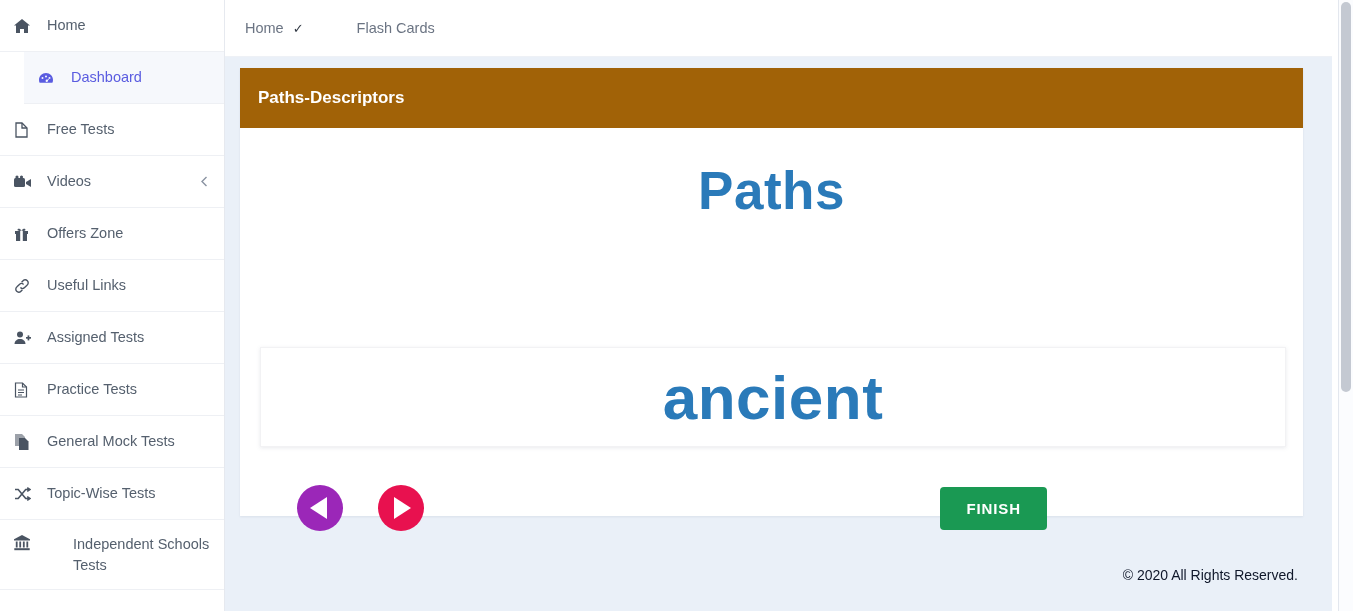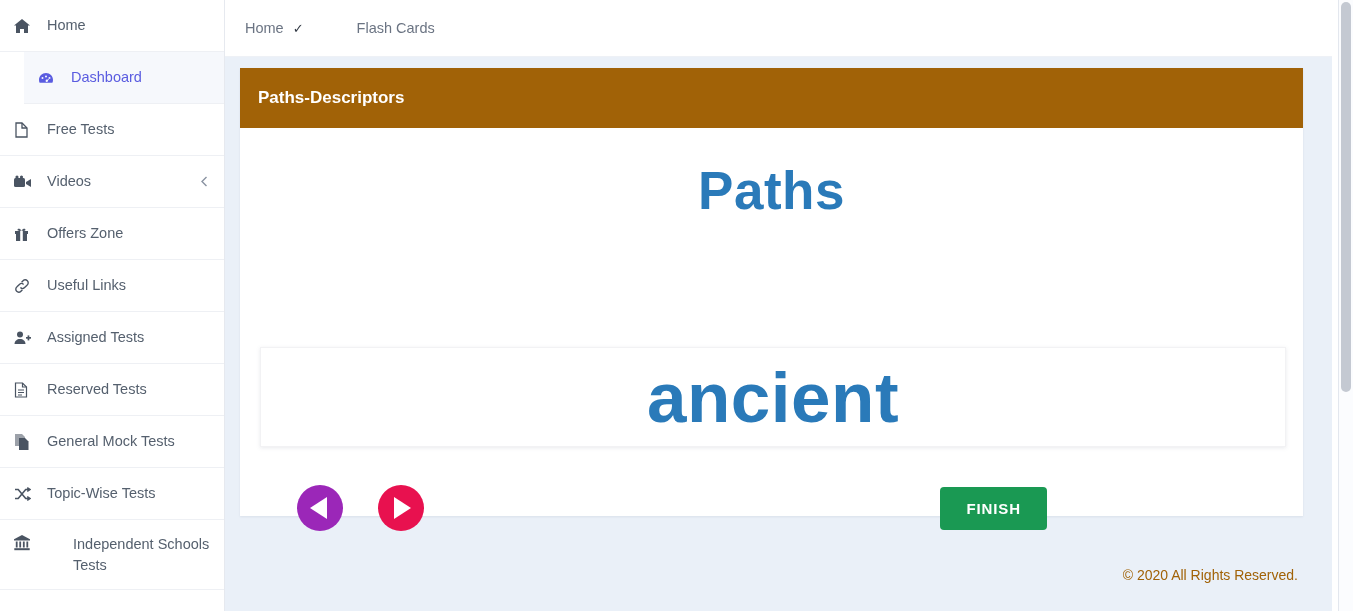--- a/index.html
+++ b/index.html
@@ -147,21 +147,21 @@
     background: #ffffff;
     border: 1px solid #f2f2f4;
     box-shadow: 0 1px 4px rgba(120,125,140,0.16);
     display: flex;
     align-items: center;
     justify-content: center;
   }
   .wordbox .word {
     color: #2a7ab9;
     font-weight: bold;
-    font-size: 71px;
+    font-size: 62px;
     letter-spacing: 0.5px;
   }
 
   .controls {
     position: absolute;
     left: 16px; right: 0;
     top: 345px;
     height: 70px;
     display: flex;
     align-items: center;
@@ -201,21 +201,21 @@
     cursor: pointer;
     font-family: "Liberation Sans", sans-serif;
   }
 
   .footer {
     position: absolute;
     left: 0; right: 0;
     bottom: 28px;
     padding-right: 55px;
     text-align: right;
-    color: #a16207;
+    color: #0f172a;
     font-size: 14px;
   }
 
   
   .scrollbar {
     position: absolute;
     right: 0; top: 0;
     width: 15px; height: 611px;
     background: #fbfcfe;
     border-left: 1px solid #e3e7ee;
@@ -323,21 +323,21 @@
     </div>
 
     <div class="nav-item">
       <span class="ico">
         <svg width="14" height="16" viewBox="0 0 14 16" fill="none" stroke="currentColor" stroke-width="1.2">
             <path d="M1.5 1h7l4 4v10h-11z"></path>
             <path d="M8.5 1v4h4"></path>
             <path d="M4 8h6M4 10.5h6M4 13h4"></path>
           </svg>
       </span>
-      <span class="lbl">Reserved Tests</span>
+      <span class="lbl">Practice Tests</span>
     </div>
 
     <div class="nav-item">
       <span class="ico">
         <svg width="16" height="16" viewBox="0 0 16 16" fill="currentColor">
             <path d="M1 0h7l3 3v9H1z" opacity="0.55"></path>
             <path d="M5 4h6l3.5 3.5V16H5z"></path>
           </svg>
       </span>
       <span class="lbl">General Mock Tests</span>

